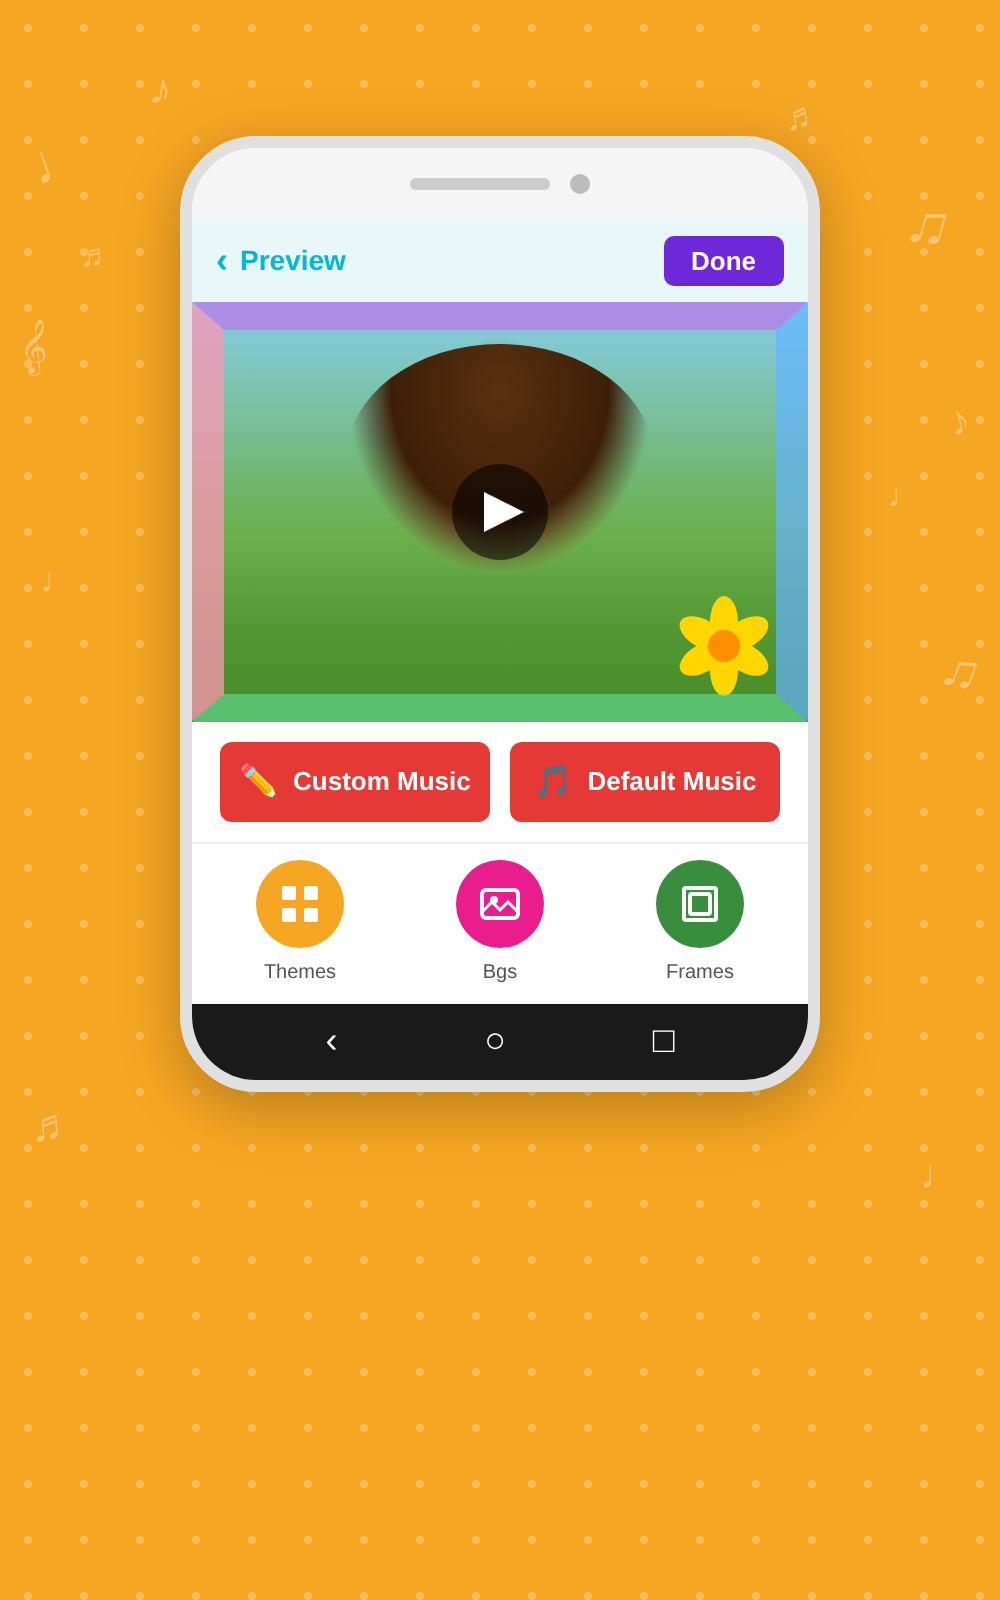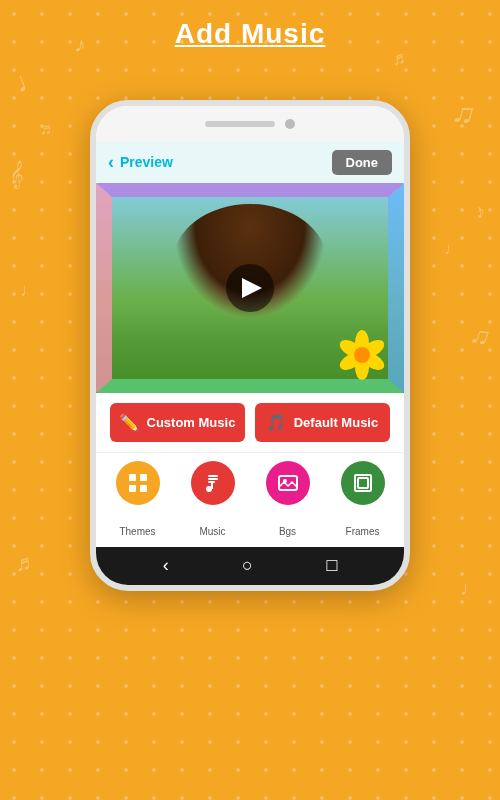--- a/index.html
+++ b/index.html
@@ -112,21 +112,21 @@
       font-size: 14px;
       font-weight: 600;
     }
     .chevron-left {
       color: #00B8D4;
       font-size: 18px;
       font-weight: bold;
       margin-right: 2px;
     }
     .done-btn {
-      background: #737373;
+      background: #6d28d9;
       color: white;
       border: none;
       border-radius: 5px;
       padding: 5px 14px;
       font-size: 13px;
       font-weight: 700;
       cursor: pointer;
     }
 
     
@@ -231,21 +231,21 @@
       display: flex;
       justify-content: space-around;
       align-items: center;
       padding: 8px 4px 10px;
       border-top: 1px solid #eee;
     }
     .nav-item {
       display: flex;
       flex-direction: column;
       align-items: center;
-      gap: 21px;
+      gap: 7px;
       cursor: pointer;
       flex: 1;
     }
     .nav-circle {
       width: 44px;
       height: 44px;
       border-radius: 50%;
       display: flex;
       align-items: center;
       justify-content: center;
@@ -295,21 +295,20 @@
   <span class="note" style="top:25%;right:3%;font-size:20px;transform:rotate(-15deg)">♪</span>
   <span class="note" style="top:35%;left:4%;font-size:18px;">♩</span>
   <span class="note" style="top:40%;right:2%;font-size:26px;transform:rotate(20deg)">♫</span>
   <span class="note" style="bottom:28%;left:3%;font-size:22px;transform:rotate(-5deg)">♬</span>
   <span class="note" style="bottom:25%;right:4%;font-size:20px;">♩</span>
   <span class="note" style="top:15%;left:8%;font-size:16px;">♬</span>
   <span class="note" style="top:30%;right:8%;font-size:16px;">♩</span>
 </div>
 
 <div class="top-section">
-  <div class="main-title">Add Music</div>
   <div class="subtitle">
     <br>
   </div>
 </div>
 
 <div class="phone-wrapper">
   <div class="phone">
 
     <div class="phone-top">
       <div class="phone-speaker"></div>
@@ -374,32 +373,20 @@
           <svg width="22" height="22" viewBox="0 0 22 22" fill="white">
             <rect x="2" y="2" width="7" height="7" rx="1"></rect>
             <rect x="13" y="2" width="7" height="7" rx="1"></rect>
             <rect x="2" y="13" width="7" height="7" rx="1"></rect>
             <rect x="13" y="13" width="7" height="7" rx="1"></rect>
           </svg>
         </div>
         <span class="nav-label">Themes</span>
       </div>
 
-      <div class="nav-item">
-        <div class="nav-circle nav-music">
-          <svg width="22" height="22" viewBox="0 0 22 22" fill="white">
-            <rect x="6" y="3" width="10" height="2" rx="1"></rect>
-            <rect x="6" y="6" width="10" height="2" rx="1"></rect>
-            <rect x="6" y="9" width="7" height="2" rx="1"></rect>
-            <circle cx="7" cy="17" r="3"></circle>
-            <rect x="9" y="9" width="2" height="8"></rect>
-          </svg>
-        </div>
-        <span class="nav-label">Music</span>
-      </div>
 
 
       <div class="nav-item">
         <div class="nav-circle nav-bgs">
           <svg width="22" height="22" viewBox="0 0 22 22" fill="white">
             <rect x="2" y="4" width="18" height="14" rx="2" fill="none" stroke="white" stroke-width="2"></rect>
             <circle cx="8" cy="9" r="2"></circle>
             <polyline points="2,15 7,10 11,14 15,10 20,15" fill="none" stroke="white" stroke-width="1.5"></polyline>
           </svg>
         </div>

